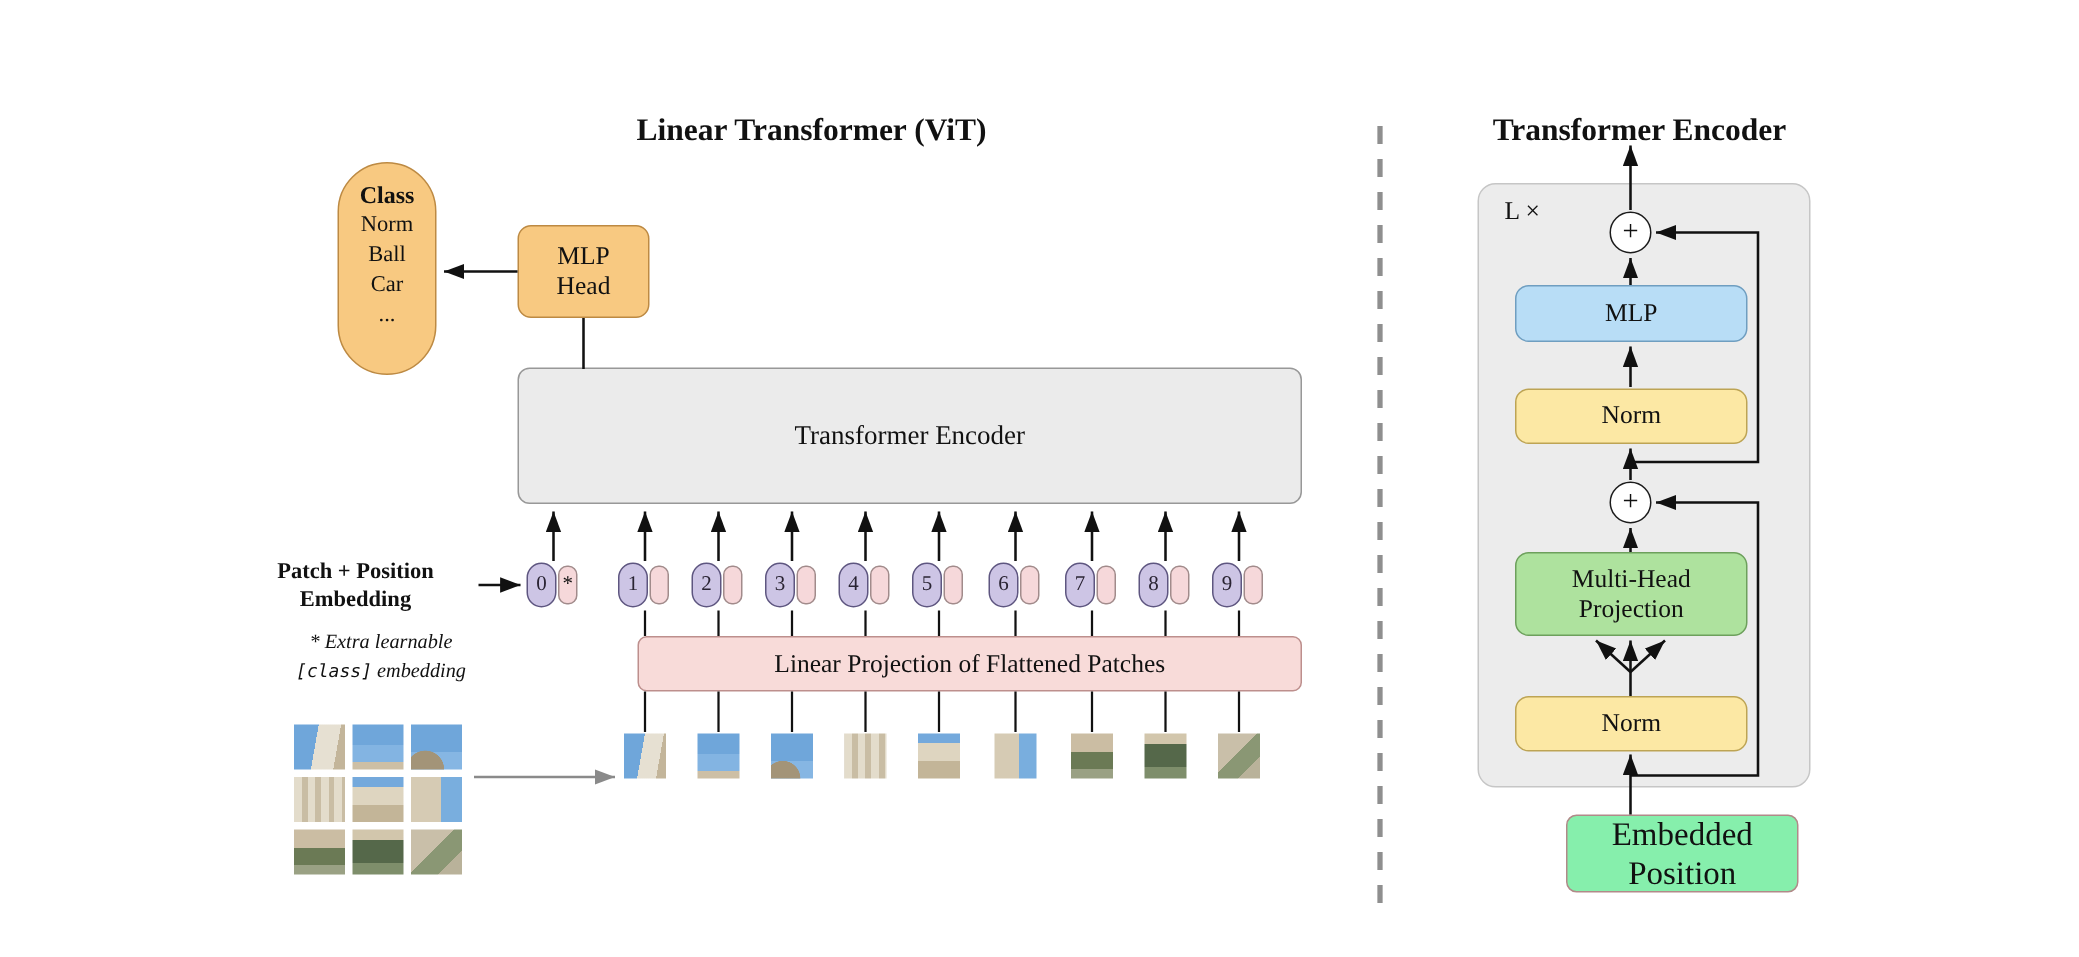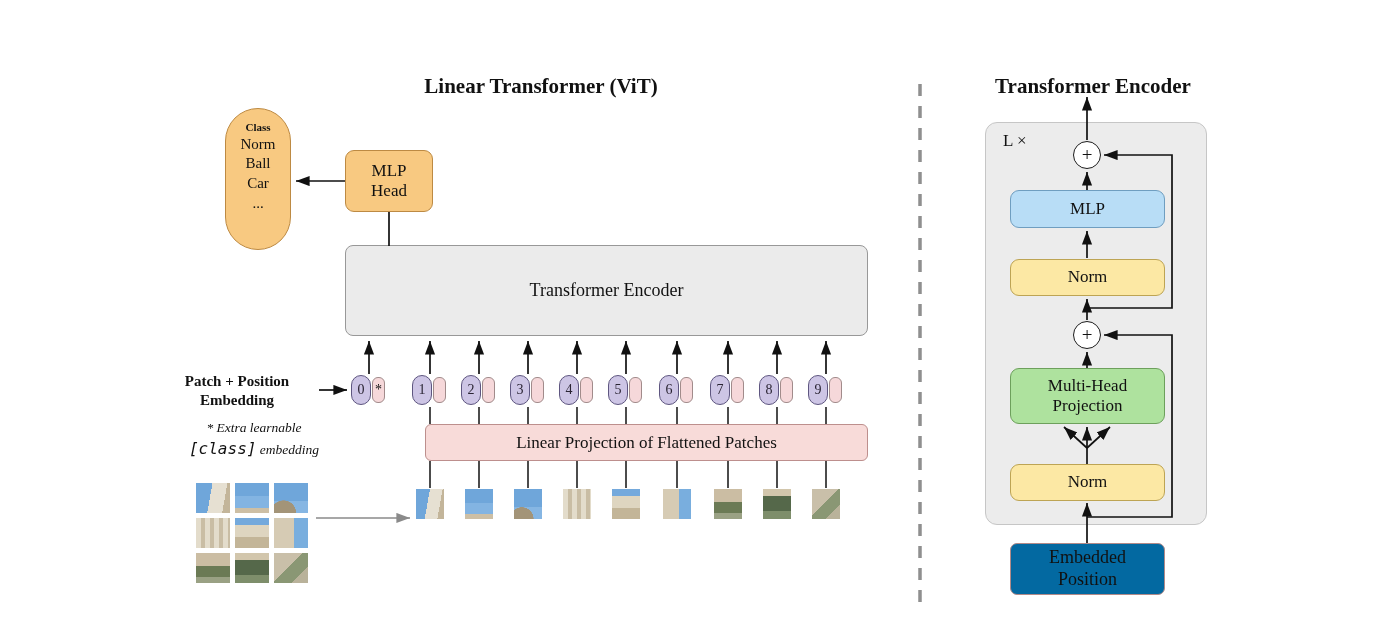--- a/index.html
+++ b/index.html
@@ -21,28 +21,28 @@
   #encoderLeft { left:345px; top:245px; width:523px; height:91px;
                  background:#ebebeb; border:1.6px solid #989898; font-size:18px; }
   #linearProj  { left:425px; top:424px; width:443px; height:37px;
                  background:#f8dbd9; border:1.6px solid #bd8f8d; font-size:17px; border-radius:6px; }
   #mlpHead { left:345px; top:150px; width:88px; height:62px; background:#f8c981;
              border:1.6px solid #bd8a43; font-size:17px; border-radius:9px;
              flex-direction:column; line-height:1.2; }
   #classPill { position:absolute; left:225px; top:108px; width:66px; height:142px;
                background:#f8c981; border:1.6px solid #bd8a43; border-radius:33px;
                text-align:center; font-size:15px; padding-top:11px; line-height:1.32; }
-  .cp-head { font-weight:bold; font-size:11px; display:block; }
+  .cp-head { font-weight:bold; font-size:16px; display:block; }
   .cp-item { display:block; }
 
   #ppLabel  { position:absolute; left:152px; top:372px; width:170px; text-align:center;
               font-weight:bold; font-size:15px; line-height:1.25; }
   #footnote { position:absolute; left:168px; top:419px; width:172px; text-align:center;
               font-size:13.5px; line-height:1.4;font-style:italic; }
-  .mono { font-family:"DejaVu Sans Mono","Liberation Mono",monospace; font-size:16px; }
+  .mono { font-family:"DejaVu Sans Mono","Liberation Mono",monospace; font-size:12px; }
 
   
   .tok { position:absolute; top:375px; height:30px; display:flex; align-items:center; }
   .pill { width:20px; height:30px; border:1.5px solid #5e5680; border-radius:10px;
           background:#cdc5e5; font-size:14px; color:#2a2433;
           display:flex; align-items:center; justify-content:center; }
   .chip { width:13px; height:26px; border:1.5px solid #a18b8b; border-radius:6px;
           background:#f6d8da; margin-left:1px; font-size:14px;
           display:flex; align-items:center; justify-content:center; }
 
@@ -65,22 +65,22 @@
   #encBoxR { position:absolute; left:985px; top:122px; width:222px; height:403px;
              background:#ececec; border:1.5px solid #c6c6c6; border-radius:12px; }
   #loopLabel { position:absolute; left:1003px; top:131px; font-size:17px; }
   .rbox { position:absolute; left:1010px; width:155px; display:flex; flex-direction:column;
           align-items:center; justify-content:center; border-radius:9px; font-size:17px;
           line-height:1.2; text-align:center; }
   #mlpBox  { top:190px; height:38px; background:#b8ddf6; border:1.6px solid #6f9ec0; }
   #norm1   { top:259px; height:37px; background:#fce8a4; border:1.6px solid #bda454; }
   #mhaBox  { top:368px; height:56px; background:#aee29e; border:1.6px solid #6da05c; }
   #norm2   { top:464px; height:37px; background:#fce8a4; border:1.6px solid #bda454; }
-  #embPatches { top:543px; height:52px; background:#0369a1; border:1.6px solid #b18a89;
-                border-radius:7px; font-size:18px; }
+  #embPatches { top:543px; height:52px; background:#86efac; border:1.6px solid #b18a89;
+                border-radius:7px; font-size:22px;margin-left:34px; }
   .plus { position:absolute; left:1073px; width:28px; height:28px; border-radius:50%;
           background:#fff; border:1.7px solid #1c1c1c; font-size:19px;
           display:flex; align-items:center; justify-content:center; }
   #plus1 { top:141px; } #plus2 { top:321px; }
 
   .overlay { position:absolute; left:0; top:0; pointer-events:none; }
 </style>
 </head>
 <body>
 

